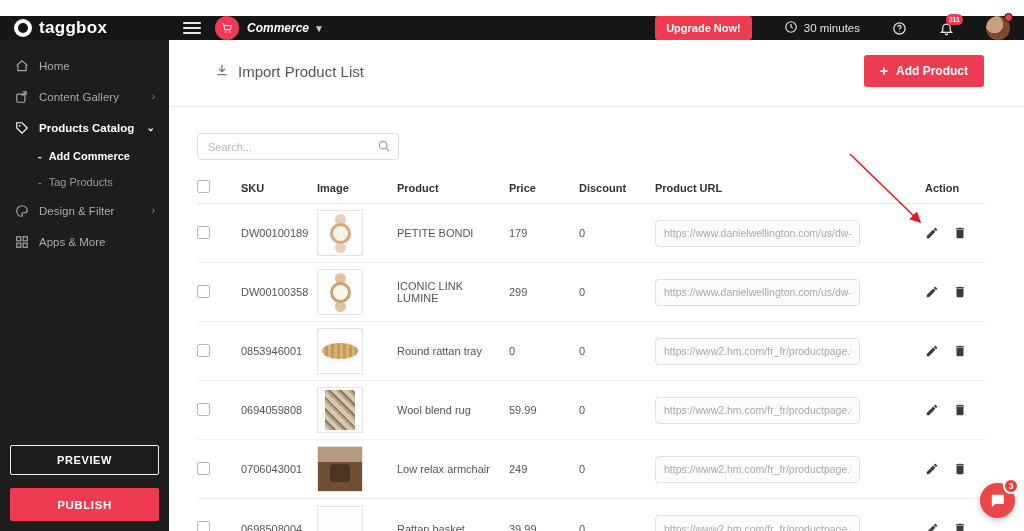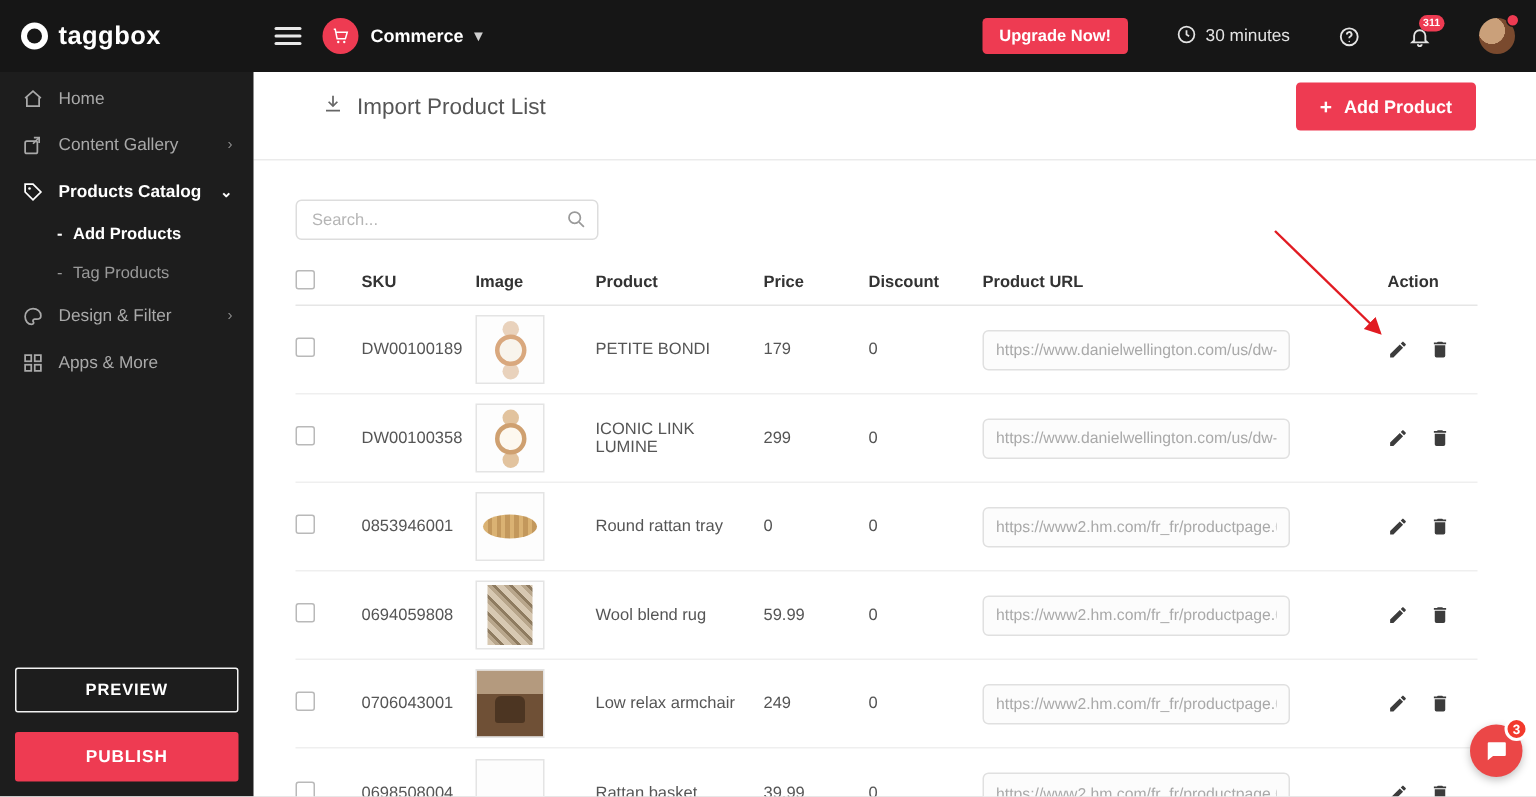--- a/index.html
+++ b/index.html
@@ -1,29 +1,29 @@
 <!DOCTYPE html>
 <html><head>
 <meta charset="utf-8">
 <style>
   * { margin:0; padding:0; box-sizing:border-box; }
   html,body { background:#cfcfcf; }
   body { font-family:"Liberation Sans", sans-serif; }
   .app { position:relative; width:1024px; height:531px; background:#fff; overflow:hidden; }
 
   
-  .topbar { position:absolute; top:0; left:0; right:0; height:48px; background:#161616; display:flex; align-items:center; z-index:5;justify-content:space-between; }
+  .topbar { position:absolute; top:16px; left:0; right:0; height:24px; background:#161616; display:flex; align-items:center; z-index:5;justify-content:space-between; }
   .logo-area { width:169px; height:36px; display:flex; align-items:center; padding-left:14px; gap:7px; flex:0 0 auto; }
   .logo-mark { width:18px; height:18px; border-radius:50%; background:#fff; position:relative; flex:0 0 auto; }
   .logo-mark::after { content:""; position:absolute; left:4px; top:4px; width:10px; height:10px; border-radius:50%; background:#161616; }
   .logo-text { color:#fff; font-size:17px; font-weight:bold; letter-spacing:.3px; }
   .hamburger { width:18px; height:12px; display:flex; flex-direction:column; justify-content:space-between; margin:0 14px 0 14px; cursor:pointer; }
   .hamburger span { display:block; height:2px; background:#e8e8e8; border-radius:1px; }
   .cart-circle { width:24px; height:24px; border-radius:50%; background:#ee3b52; display:flex; align-items:center; justify-content:center; margin-right:8px; }
-  .tb-product { color:#fff; font-size:12px; font-weight:bold; display:flex; align-items:center; gap:5px; }
+  .tb-product { color:#fff; font-size:12px; font-weight:bold; display:flex; align-items:center; gap:5px;font-style:italic; }
   .chev { color:#cfcfcf; font-size:10px; }
   .tb-right { margin-left:auto; display:flex; align-items:center; gap:32px; padding-right:14px; }
   .upgrade-btn { background:#ee3b52; color:#fff; border:none; border-radius:3px; font-size:11px; font-weight:bold; padding:6px 11px; cursor:pointer; font-family:inherit; }
   .timer { display:flex; align-items:center; gap:6px; color:#e3e3e3; font-size:11.5px; }
   .icon-btn { position:relative; display:flex; align-items:center; justify-content:center; cursor:pointer; }
   .badge-pill { position:absolute; top:-7px; right:-9px; background:#ee3b52; color:#fff; font-size:7px; line-height:1; padding:2px 3px; border-radius:6px; font-weight:bold; }
   .avatar { width:24px; height:24px; border-radius:50%; background:radial-gradient(circle at 35% 35%, #caa07a 0 40%, #7a4a2e 41% 100%); position:relative; cursor:pointer; }
   .avatar-dot { position:absolute; top:-3px; right:-3px; width:9px; height:9px; border-radius:50%; background:#ee3b52; border:1px solid #161616; }
 
   
@@ -170,21 +170,21 @@
     <div class="side-item active">
       <span class="side-ico">
         <svg width="14" height="14" viewBox="0 0 24 24" fill="none" stroke="#fff" stroke-width="2">
             <path d="M3 12V3h9l9 9-9 9-9-9z"></path>
             <circle cx="8" cy="8" r="1.5" fill="#fff" stroke="none"></circle>
           </svg>
       </span>
       <span class="lbl">Products Catalog</span>
       <span class="chev">⌄</span>
     </div>
-    <div class="sub-item active">Add Products</div>
+    <div class="sub-item active">Add Commerce</div>
     <div class="sub-item">Tag Products</div>
     <div class="side-item">
       <span class="side-ico">
         <svg width="14" height="14" viewBox="0 0 24 24" fill="none" stroke="#a9a9a9" stroke-width="2">
             <path d="M12 3c5 0 9 3.6 9 8 0 2.8-2.2 4-5 4h-2a2 2 0 0 0-1.5 3.4c.6.7.3 2.6-2 2.6-4.4 0-7.5-4-7.5-9s4-9 9-9z"></path>
           </svg>
       </span>
       <span class="lbl">Design &amp; Filter</span>
       <span class="chev">›</span>
     </div>

